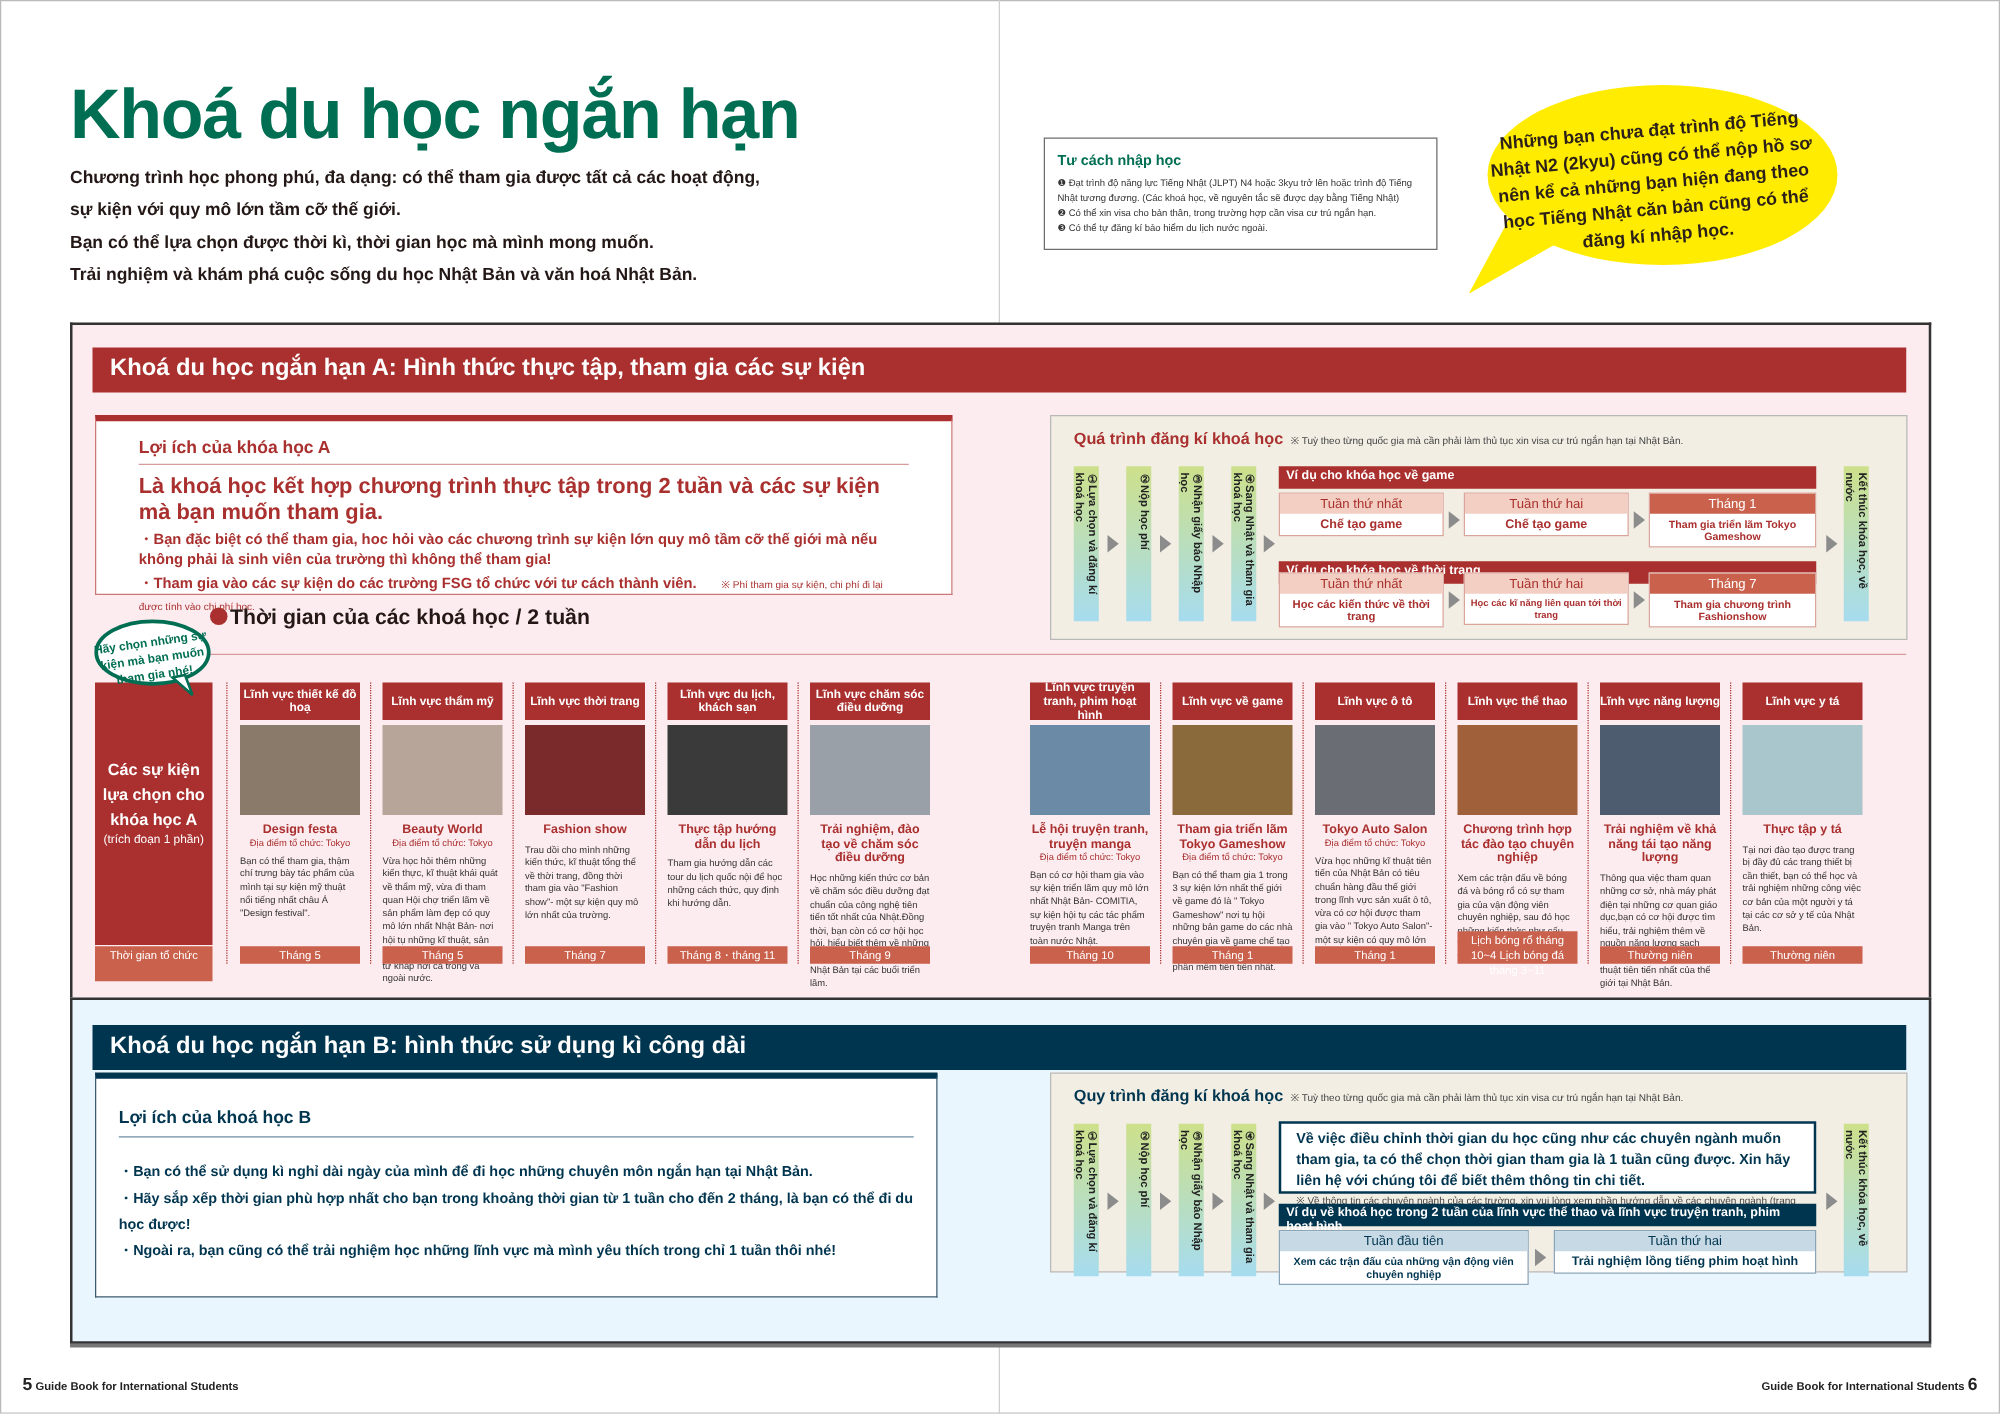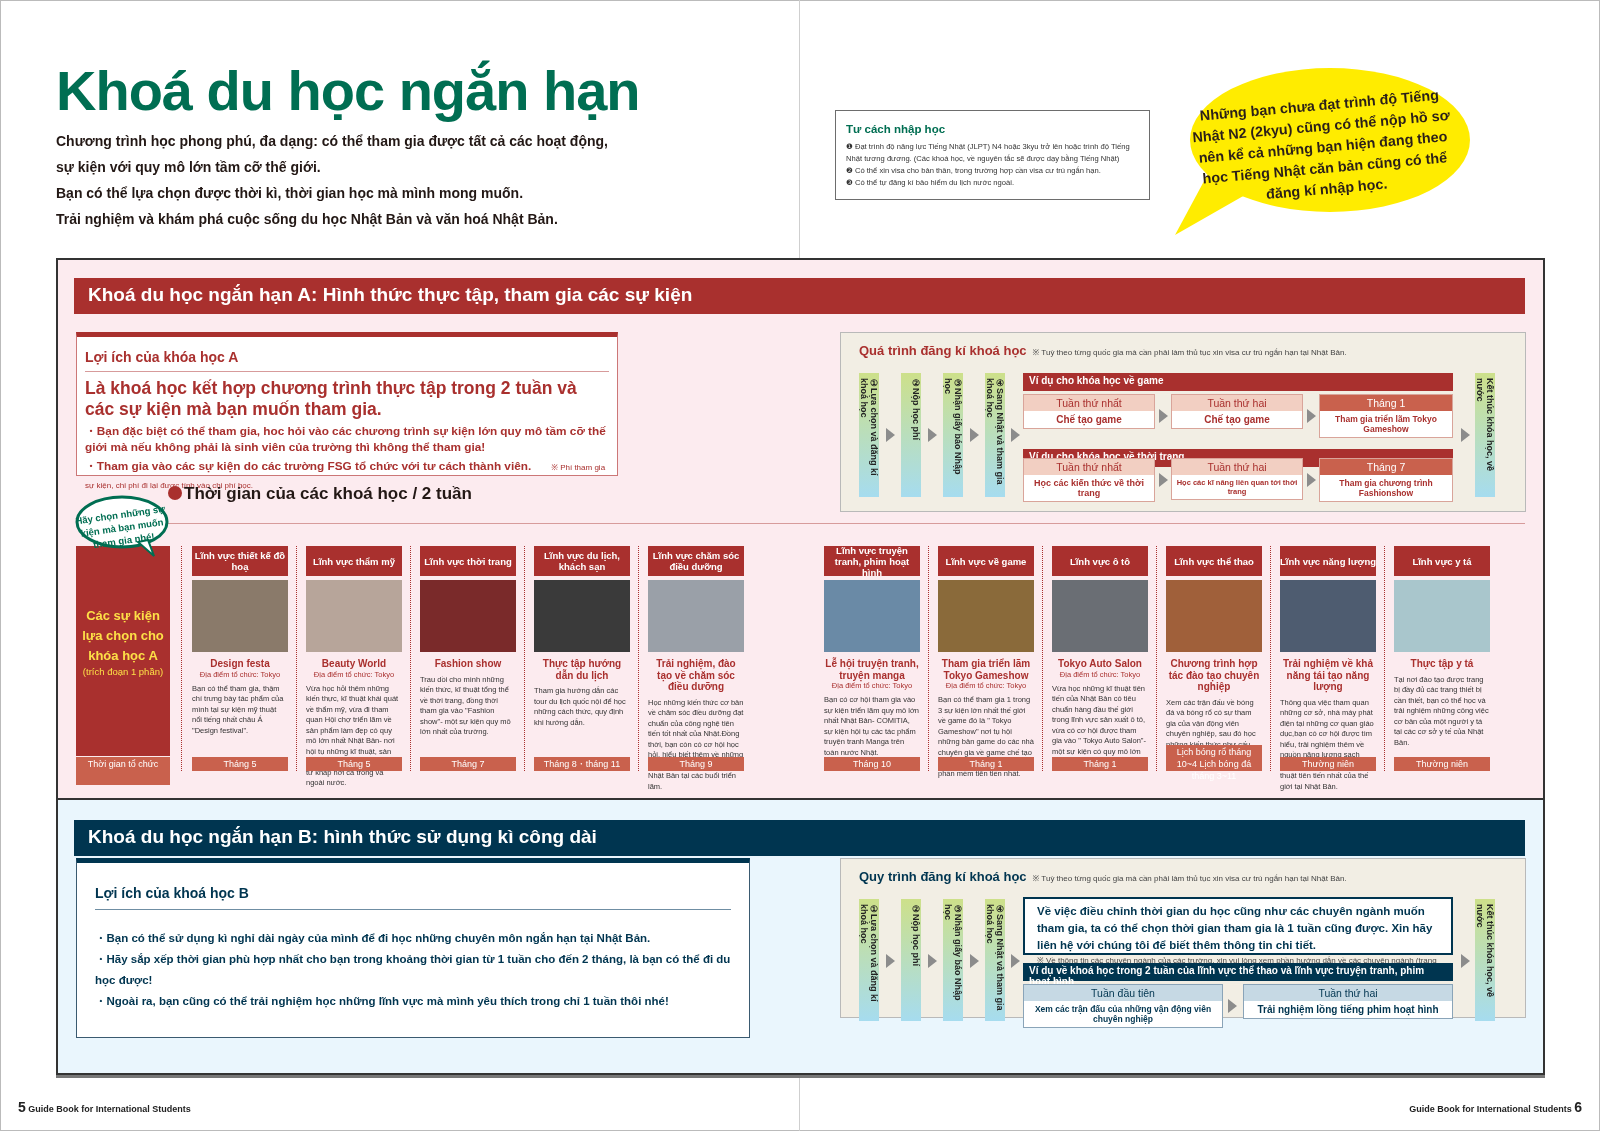--- a/index.html
+++ b/index.html
@@ -11,21 +11,21 @@
 .qual{position:absolute;left:835px;top:110px;width:315px;height:90px;border:1px solid #6d6d6d;padding:12px 10px 6px 10px;background:#fff}
 .qual h3{font-size:11.5px;color:#006e52;font-weight:bold;margin-bottom:6px}
 .qual p{font-size:7.6px;line-height:12px;color:#333}
 .bubble{position:absolute;left:1170px;top:65px;width:305px;height:170px}
 .bubble svg{position:absolute;left:0;top:0}
 .bubble .txt{position:absolute;left:18px;top:30px;width:270px;text-align:center;font-size:14.3px;font-weight:bold;line-height:21px;color:#2b1f19;transform:rotate(-5deg)}
 .secA{position:absolute;left:56px;top:258px;width:1489px;height:542px;background:#fcebef;border:2px solid #333;border-bottom:none}
 .secB{position:absolute;left:56px;top:798px;width:1489px;height:277px;background:#eaf6fd;border:2px solid #333;box-shadow:0 3px 0 #777}
 .hdrA{position:absolute;left:16px;top:18px;width:1451px;height:36px;background:#a9302e;color:#fff;font-size:19px;font-weight:bold;padding:6px 14px}
 .hdrB{position:absolute;left:16px;top:20px;width:1451px;height:36px;background:#003550;color:#fff;font-size:19px;font-weight:bold;padding:6px 14px}
-.benA{position:absolute;left:18px;top:72px;width:542px;height:144px;background:#fff;border:1px solid #c77;border-top:5px solid #a9302e;padding:12px 8px}
+.benA{position:absolute;left:18px;top:72px;width:686px;height:144px;background:#fff;border:1px solid #c77;border-top:5px solid #a9302e;padding:12px 34px}
 .benA h4{font-size:14px;color:#a9302e;font-weight:bold;padding-bottom:6px;border-bottom:1px solid #d79b9b}
 .benA .lead{font-size:17.5px;color:#a9302e;font-weight:bold;margin-top:6px}
 .benA .b{font-size:11.8px;color:#a9302e;font-weight:bold;line-height:16px;margin-top:3px}
 .benA .note{font-size:8px;color:#a9302e;font-weight:normal;margin-left:20px}
 .proc{position:absolute;left:782px;top:72px;width:686px;height:180px;background:#f2eee4;border:1px solid #b9b9b9;padding:10px 18px}
 .proc h4{font-size:13px;color:#a9302e;font-weight:bold}
 .procB h4{color:#003550}
 .proc h4 span{font-size:8px;color:#444;font-weight:normal;margin-left:6px}
 .step{position:absolute;width:20px;background:linear-gradient(#cde08a,#a6dcef);font-size:9px;font-weight:bold;writing-mode:vertical-rl;padding:5px 0;display:flex;align-items:flex-start;justify-content:flex-start;color:#222}
 .arrow{position:absolute;width:0;height:0;border-top:7px solid transparent;border-bottom:7px solid transparent;border-left:9px solid #8c8c8c}
@@ -36,21 +36,21 @@
 .cell .h.dark{background:#c9614d;color:#fff}
 .cell .v{color:#a9302e;font-size:10px;font-weight:bold;padding:3px 0}
 .cellB{border-color:#8aa4b8}
 .cellB .h{background:#c6d9e4;color:#003550}
 .cellB .v{color:#003550}
 .timeH{position:absolute;left:110px;top:224px;font-size:17px;font-weight:bold;color:#231815}
 .timeH i{display:inline-block;width:14px;height:14px;border-radius:50%;background:#a9302e;margin-right:2px;vertical-align:-1px}
 .rule{position:absolute;left:110px;top:263px;width:1357px;height:1px;background:#d79b9b}
 .speech{position:absolute;left:12px;top:234px;width:100px;height:64px}
 .speech .t{position:absolute;left:6px;top:14px;width:92px;font-size:9.5px;font-weight:bold;color:#006e52;text-align:center;line-height:13px;transform:rotate(-8deg)}
-.sideA{position:absolute;left:18px;top:286px;width:94px;height:210px;background:#a9302e;color:#fde047;text-align:center;padding-top:60px}
+.sideA{position:absolute;left:18px;top:286px;width:94px;height:210px;background:#a9302e;color:#ffffff;text-align:center;padding-top:60px}
 .sideA .m{font-size:13px;font-weight:bold;line-height:20px}
 .sideA .s{font-size:9.5px}
 .sideFoot{position:absolute;left:18px;top:497px;width:94px;height:28px;background:#c9614d;color:#fff;font-size:9px;text-align:center;line-height:14px}
 .card{position:absolute;top:286px;width:96px;height:225px}
 .card .cat{height:30px;background:#a9302e;color:#fff;font-size:9.5px;font-weight:bold;text-align:center;display:flex;align-items:center;justify-content:center;line-height:11px}
 .card .photo{margin-top:4px;height:72px}
 .card .ev{color:#a9302e;font-size:10px;font-weight:bold;text-align:center;line-height:11.5px;margin-top:6px}
 .card .loc{color:#a9302e;font-size:7.5px;text-align:center}
 .card .d{font-size:7.5px;line-height:10.5px;color:#333;margin-top:5px}
 .card .time{position:absolute;left:0;bottom:0;width:96px;height:14px;background:#c9614d;color:#fff;font-size:9px;text-align:center;line-height:14px}

